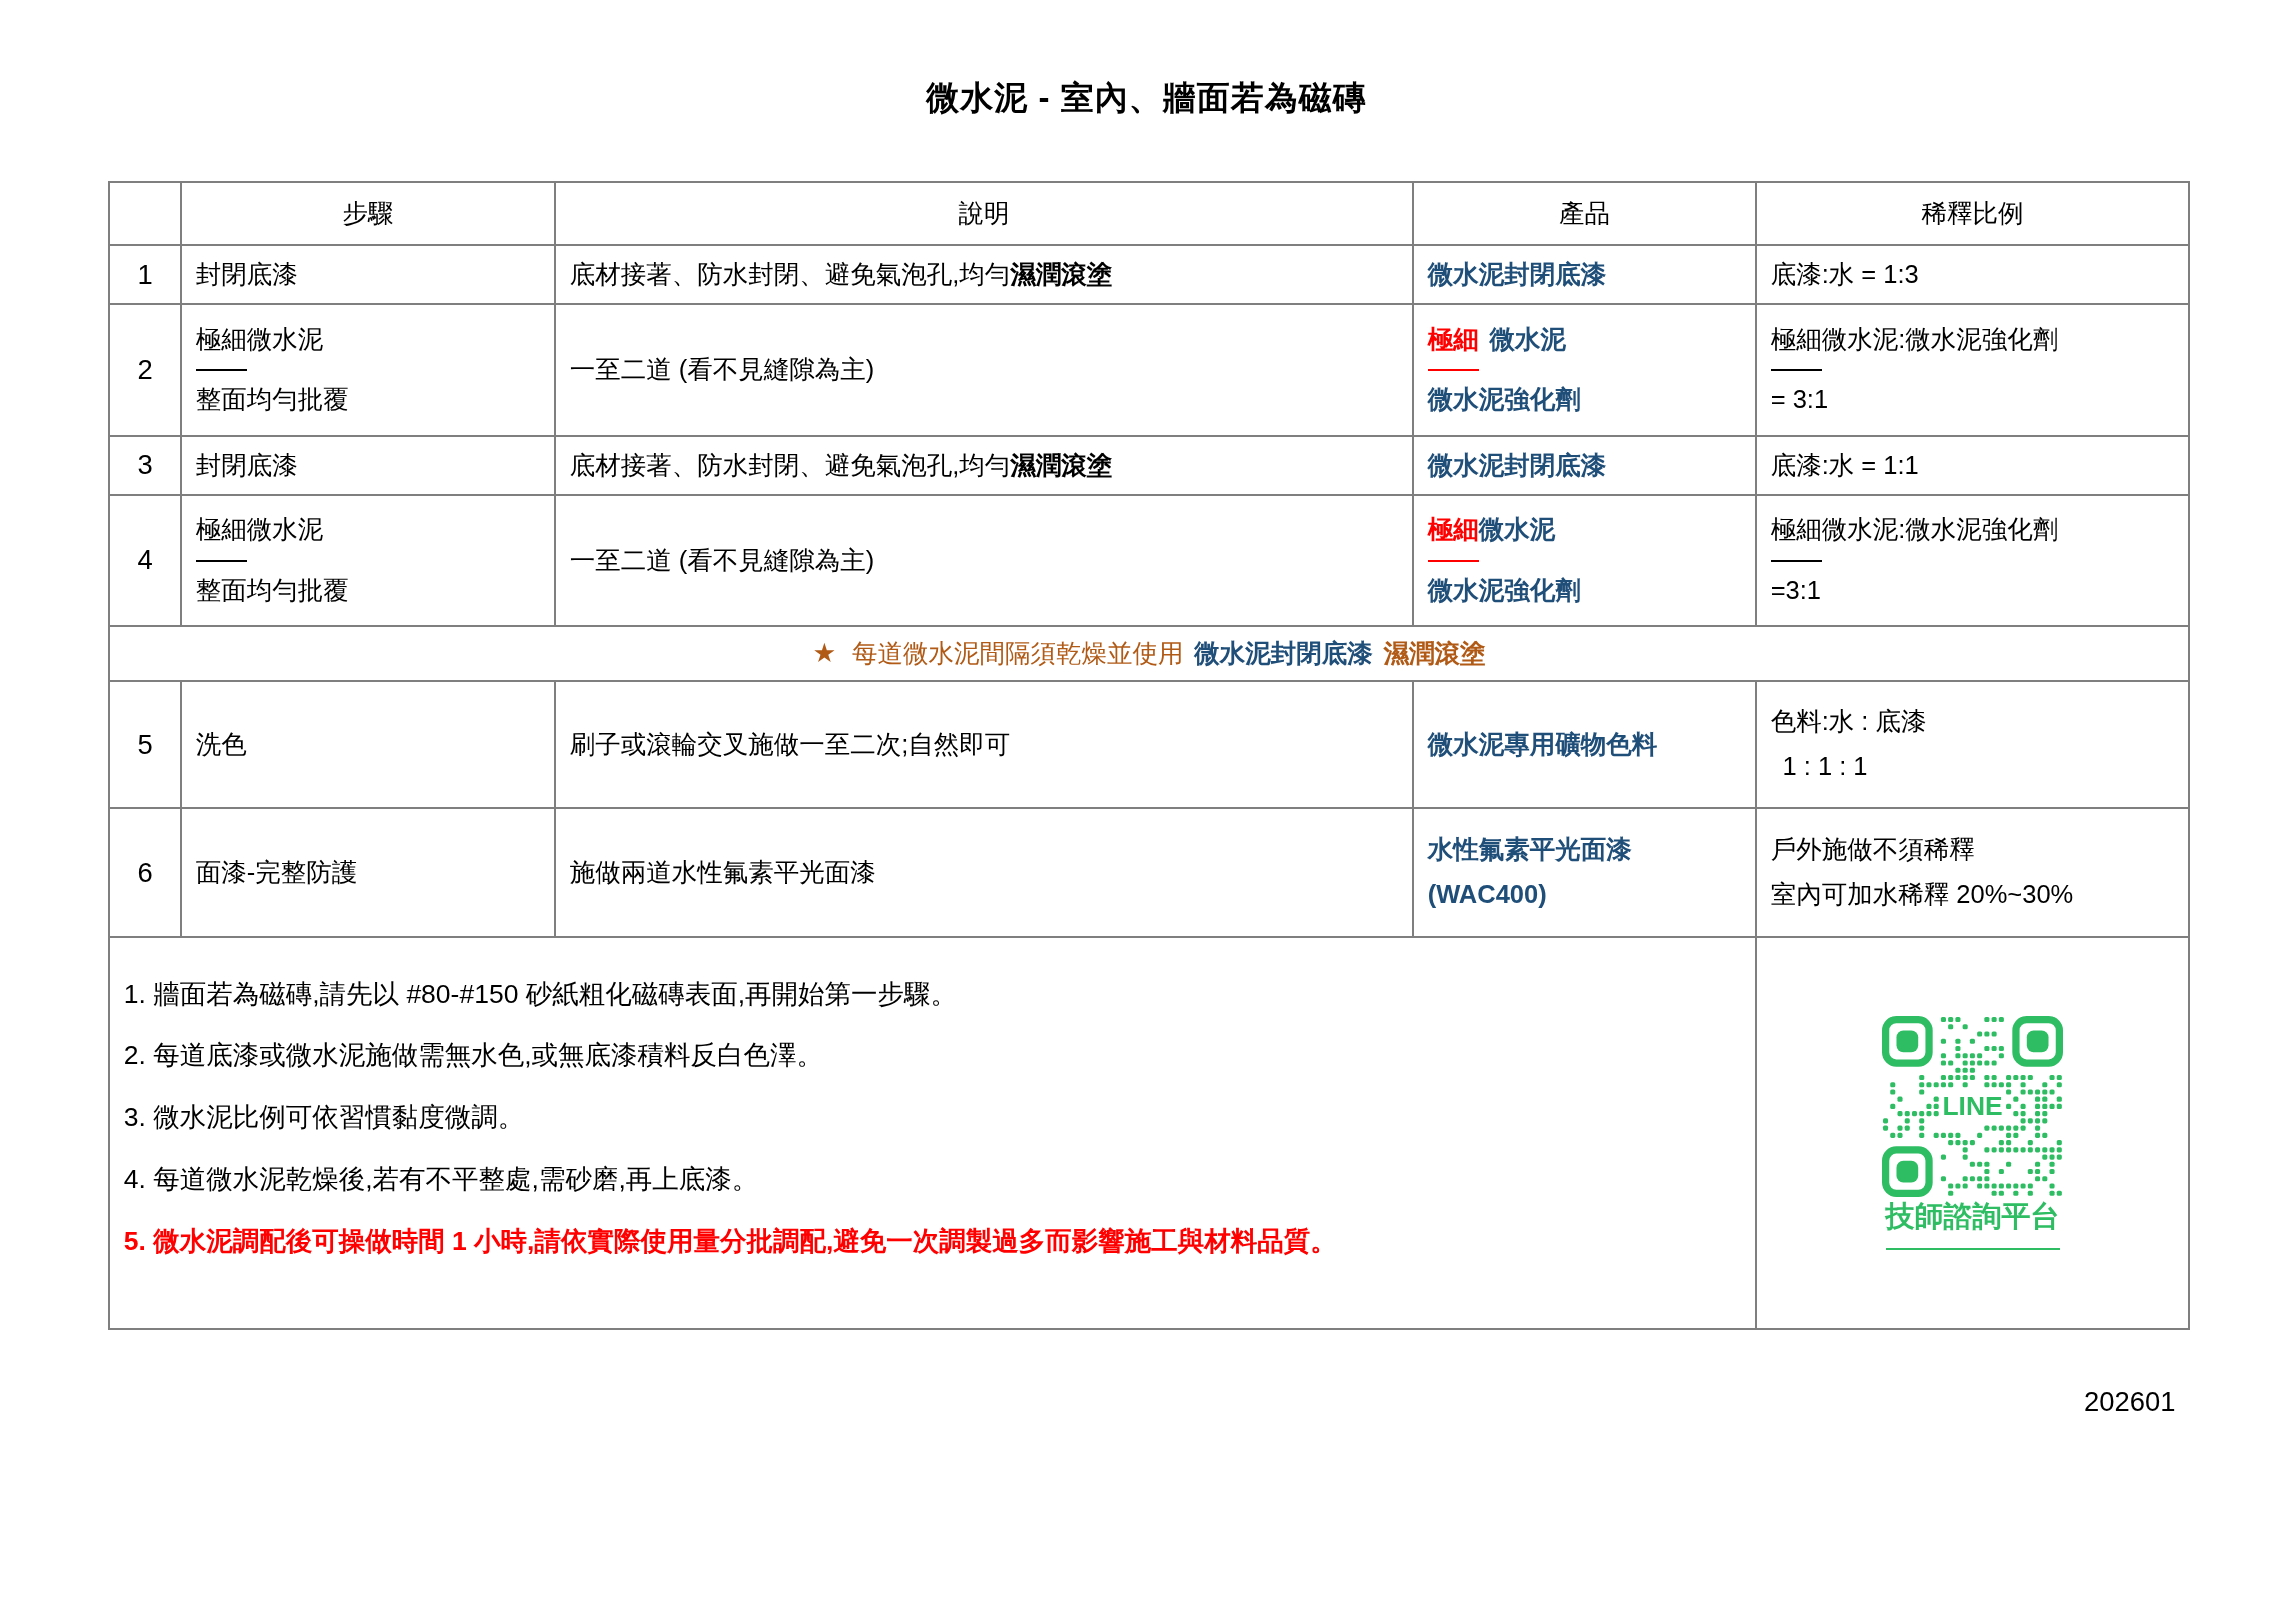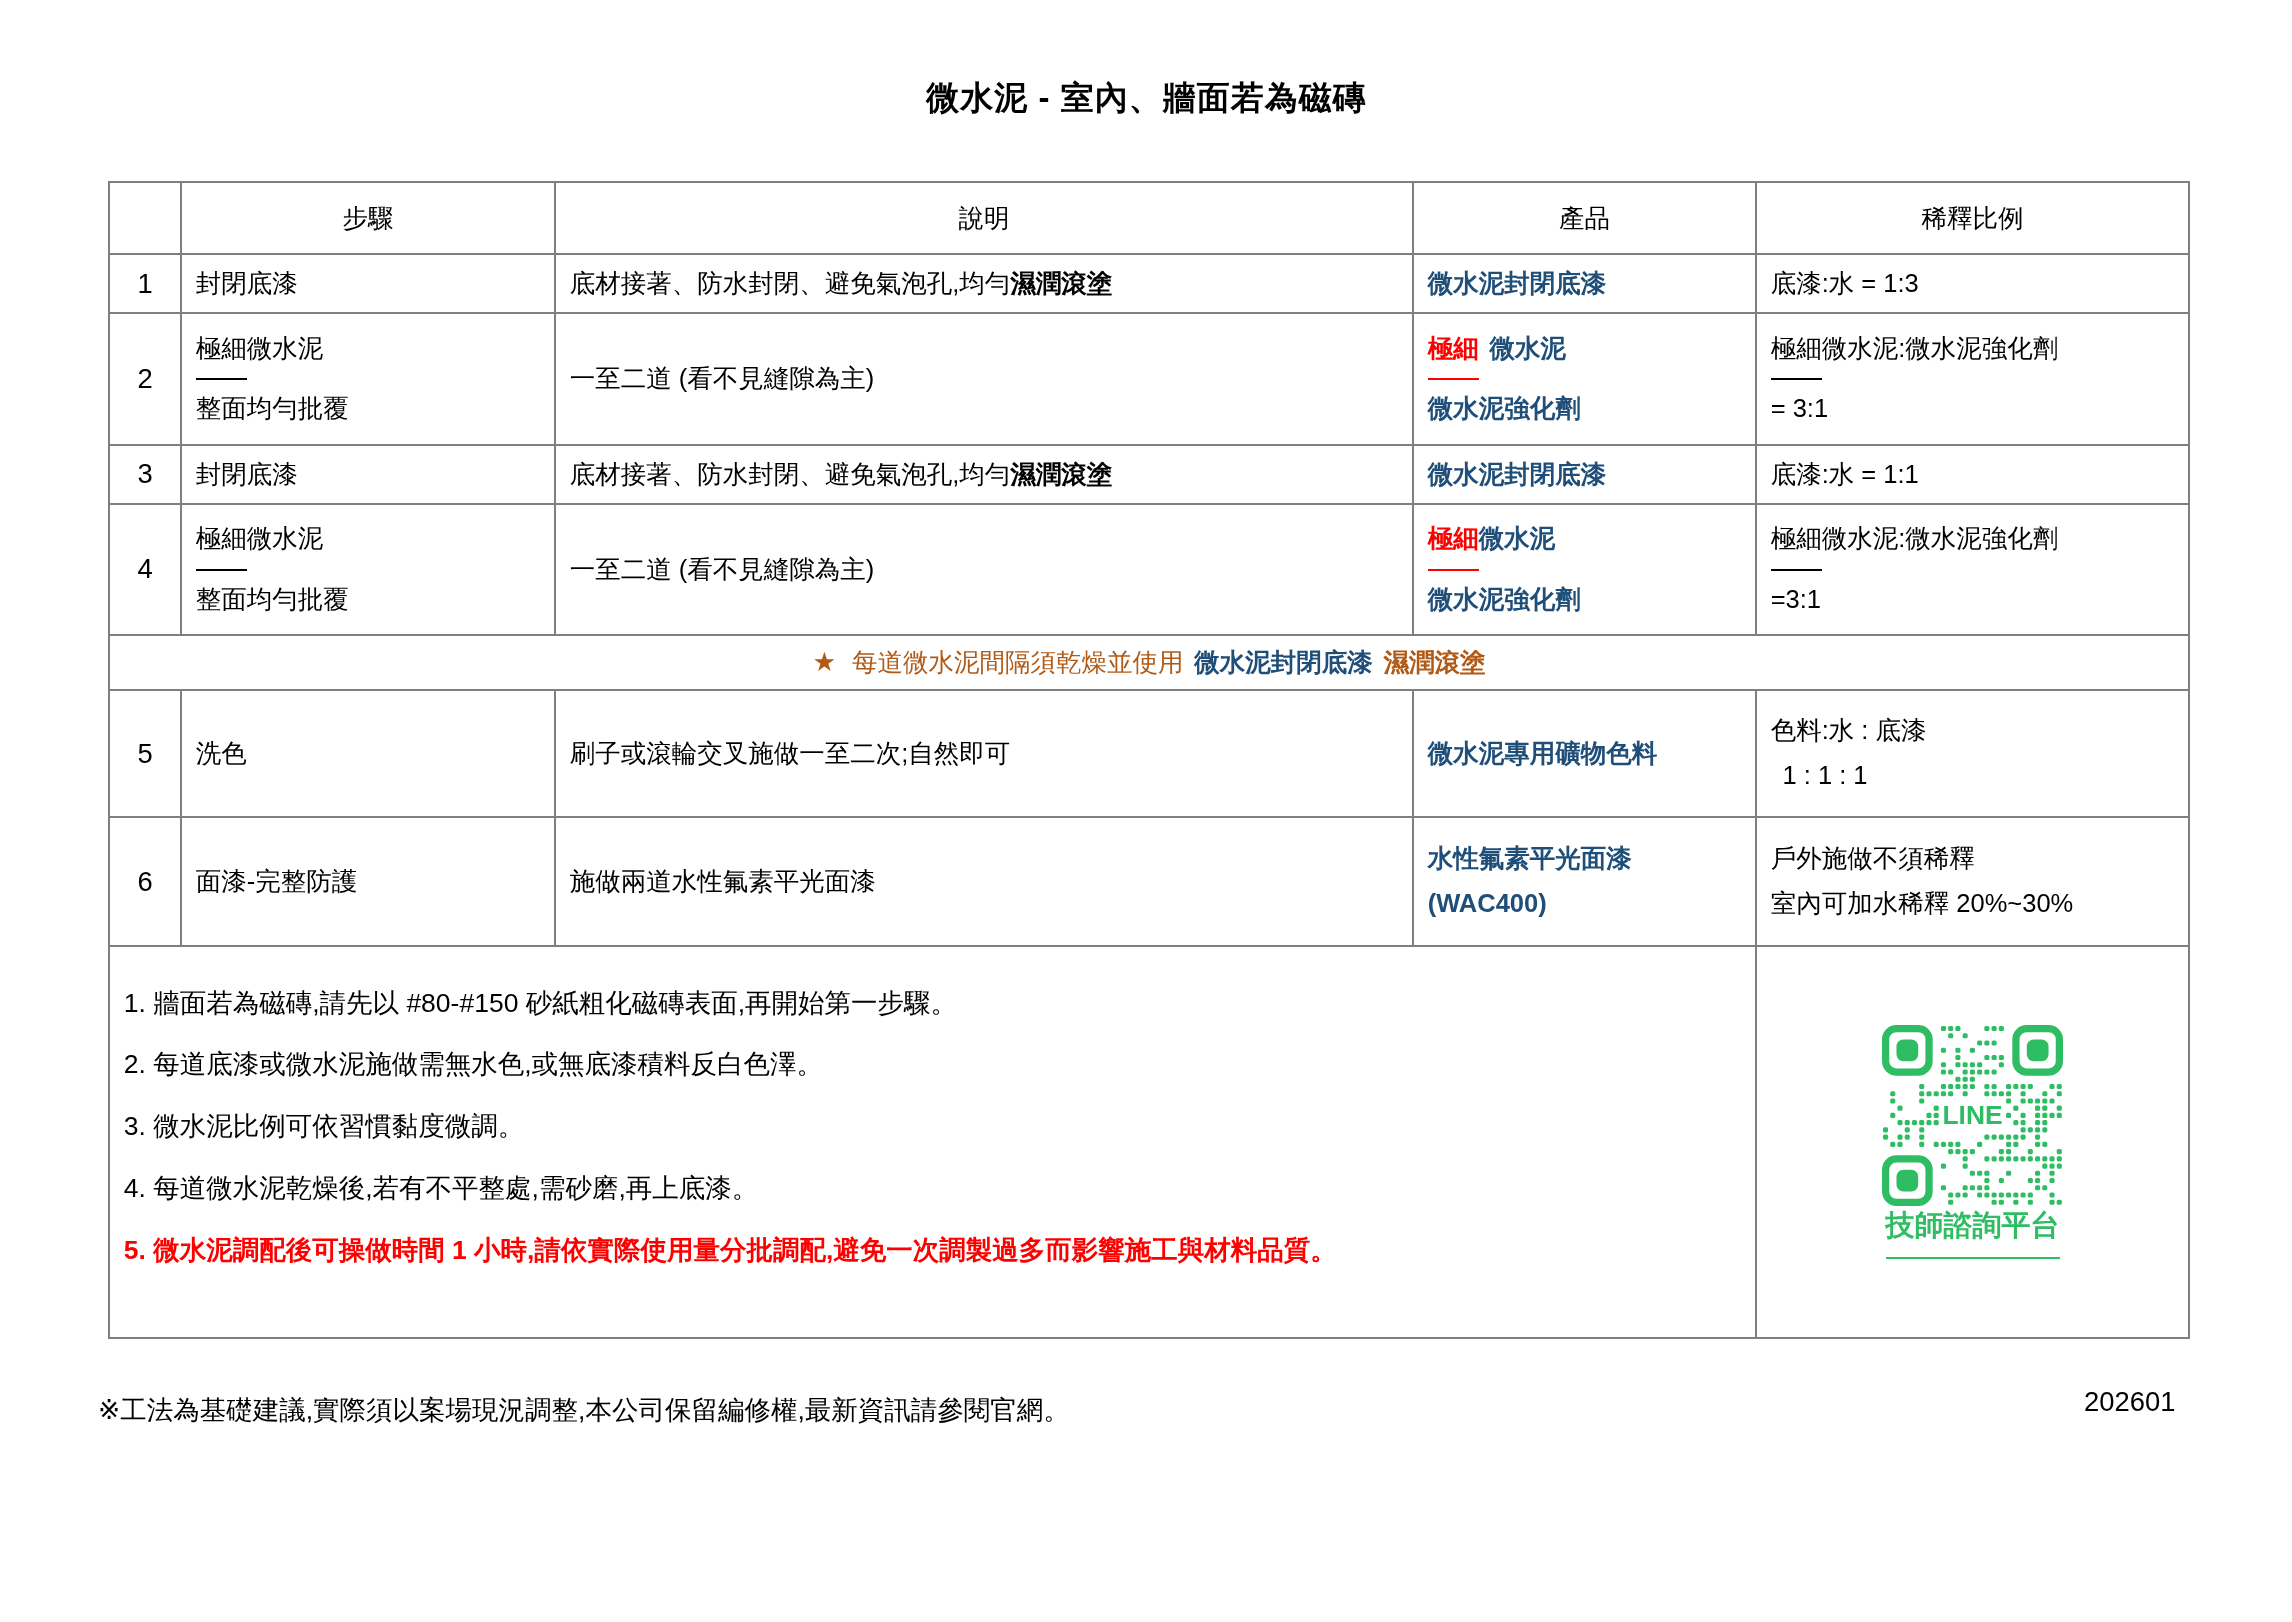--- a/index.html
+++ b/index.html
@@ -59,21 +59,21 @@
   <table class="main">
     <colgroup>
       <col style="width:72px">
         <col style="width:374px">
         <col style="width:858px">
         <col style="width:343px">
         <col style="width:433px">
     </colgroup>
 
     <tbody>
-        <tr class="h" style="height:72px">
+        <tr class="h" style="height:63px">
       <td></td>
       <td>步驟</td>
       <td>說明</td>
       <td>產品</td>
       <td>稀釋比例</td>
     </tr>
 
     <tr style="height:59px">
       <td class="num">1</td>
       <td>封閉底漆</td>
@@ -365,17 +365,16 @@
                 <rect x="178.6" y="178.6" width="5.2" height="5.2" rx="1.6"></rect>
               </g>
           <text x="92.5" y="101" text-anchor="middle" font-size="27" font-weight="bold" fill="var(--green)" font-family="Liberation Sans, sans-serif">LINE</text>
         </svg>
         <div class="qrlink">技師諮詢平台</div>
       </td>
     </tr>
   </tbody>
     </table>
 
-  <div class="footer-note">※工法為基礎建議,實際須以案場現況調整,本公司保留編修權,最新資訊請參閱官網。</div>
   <div class="version">202601</div>
 
 </div>
 
 
 </body></html>

